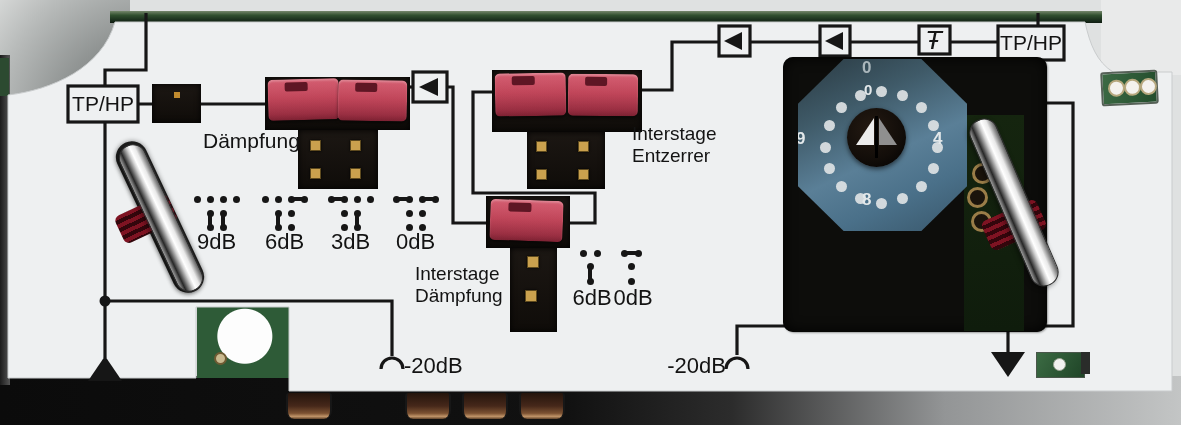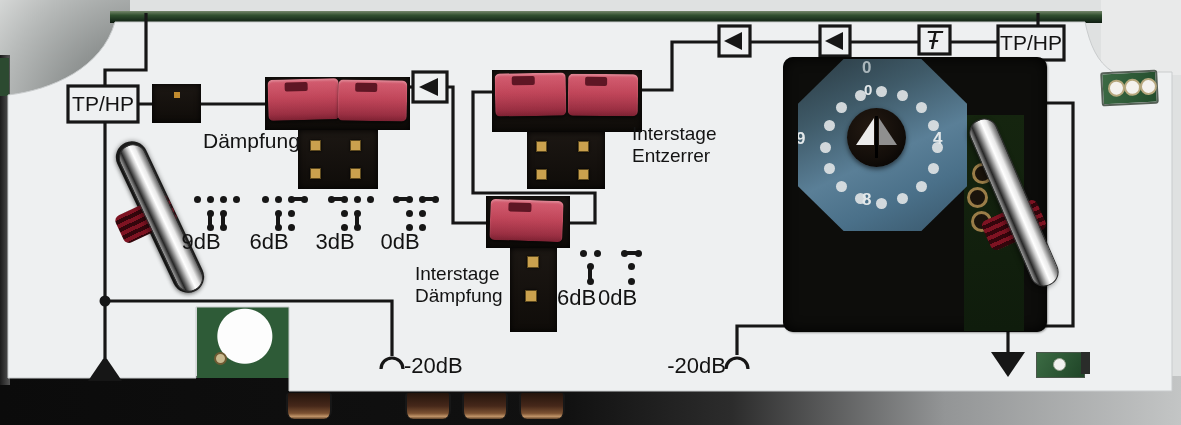--- a/index.html
+++ b/index.html
@@ -61,21 +61,21 @@
   .pin{background:#caa14e;border:1px solid #5e4a1e;box-shadow:0 0 2px #000;}
   
   .lbl{position:absolute;color:#131313;white-space:pre;}
   .fs21{font-size:21px;} .fs19{font-size:19px;line-height:22px;} .fs22{font-size:22px;}
   .tp-label{display:flex;align-items:center;justify-content:center;
     color:#131313;font-size:21px;letter-spacing:0px;}
   
   .ldot{position:absolute;width:7px;height:7px;border-radius:50%;background:#161616;}
   .lbar-h{position:absolute;height:4px;background:#161616;border-radius:2px;}
   .lbar-v{position:absolute;width:4px;background:#161616;border-radius:2px;}
-  .pat-label{position:absolute;color:#131313;font-size:22px;}
+  .pat-label{position:absolute;color:#131313;font-size:22px;text-align:center;}
 </style>
 </head>
 <body>
 
 <div class="stage">
 
   <div class="abs corner-shadow"></div>
   <div class="abs topright-light"></div>
   <div class="abs bottom-shadow"></div>
   <div class="abs left-shadow"></div>

